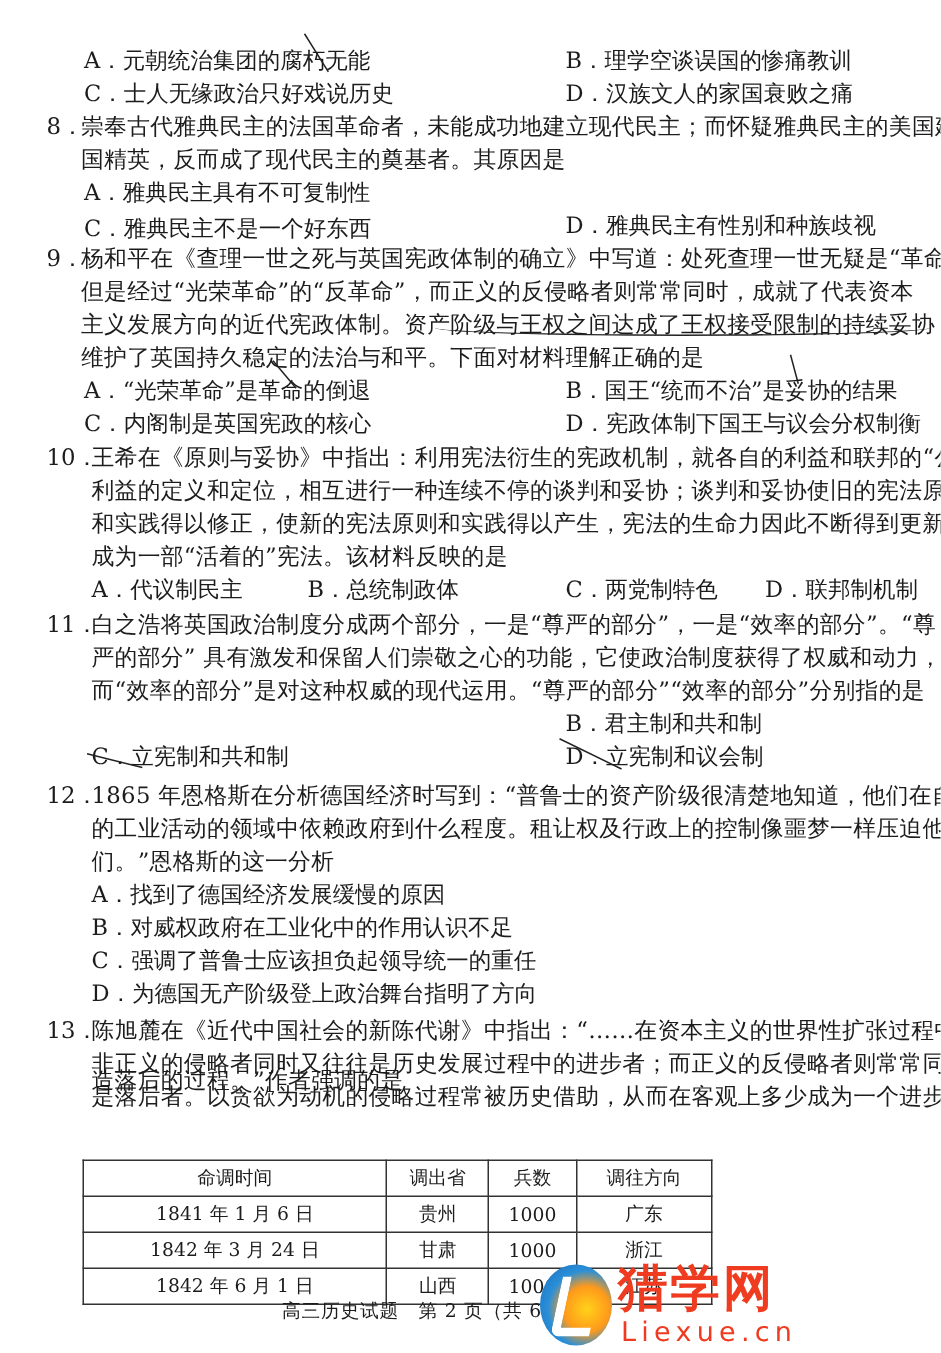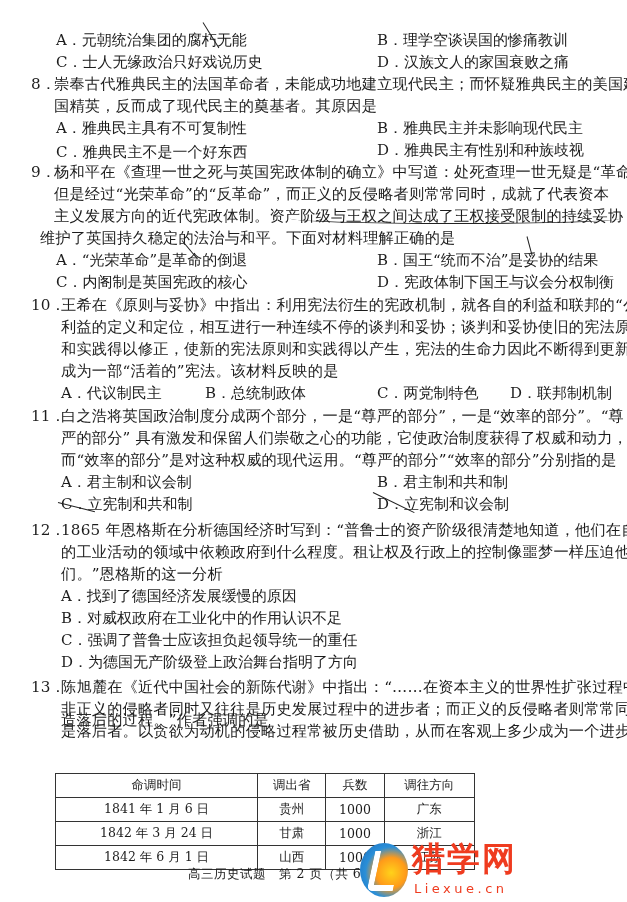--- a/index.html
+++ b/index.html
@@ -15,49 +15,48 @@
   table.data{border:1.5px solid #222;}
   .footer{position:absolute;top:866px;left:188px;font-size:12.5px;letter-spacing:0.5px;}
   .mark{position:absolute;border-top:1.2px solid #222;transform-origin:left center;}
   .logo{position:absolute;left:360px;top:843px;width:266px;height:58px;}
   .logo-circle{position:absolute;left:0;top:0;width:48px;height:54px;border-radius:50%;
                background:radial-gradient(circle at 65% 55%, #ffd21a 0%, #ff9a1a 35%, #2a8fd8 60%, #1868b8 100%);}
   .logo-L{position:absolute;left:11px;top:8px;width:20px;height:34px;border-left:6px solid #fff;border-bottom:6px solid #fff;border-radius:0 0 0 6px;transform:skewX(-12deg);}
   .logo-cn{position:absolute;left:52px;top:-4px;font-family:"DejaVu Sans","Liberation Sans",sans-serif;
            font-size:33px;font-weight:bold;color:#ef3b1f;letter-spacing:2px;line-height:40px;}
   .logo-url{position:absolute;left:54px;top:36px;font-family:"DejaVu Sans","Liberation Sans",sans-serif;
-            font-size:13px;color:#ef3b1f;letter-spacing:3.5px;line-height:20px;}
+            font-size:18px;color:#ef3b1f;letter-spacing:3.5px;line-height:20px;}
   .underline-curve{position:absolute;left:290px;top:190px;width:330px;height:10px;
                    border-bottom:1.2px solid #222;border-radius:0 0 50% 50%;}
 </style>
 </head>
 <body>
 
 <div class="page">
 
   <div class="opt" style="left:56px;top:29px;">A．元朝统治集团的腐朽无能</div>
   <div class="opt" style="left:377px;top:29px;">B．理学空谈误国的惨痛教训</div>
   <div class="opt" style="left:56px;top:51px;">C．士人无缘政治只好戏说历史</div>
   <div class="opt" style="left:377px;top:51px;">D．汉族文人的家国衰败之痛</div>
   <div class="mark" style="left:203px;top:22px;width:30px;transform:rotate(58deg);"></div>
 
   <div class="qnum" style="left:31px;top:73px;">8．</div>
   <div class="line" style="left:54px;top:73px;">崇奉古代雅典民主的法国革命者，未能成功地建立现代民主；而怀疑雅典民主的美国建</div>
   <div class="line" style="left:54px;top:95px;">国精英，反而成了现代民主的奠基者。其原因是</div>
   <div class="opt" style="left:56px;top:117px;">A．雅典民主具有不可复制性</div>
-  <div class="opt" style="left:377px;top:117px;">B．雅典民主并未影响现代民主</div>
   <div class="opt" style="left:56px;top:141px;">C．雅典民主不是一个好东西</div>
   <div class="opt" style="left:377px;top:139px;">D．雅典民主有性别和种族歧视</div>
 
   <div class="qnum" style="left:31px;top:161px;">9．</div>
   <div class="line" style="left:54px;top:161px;">杨和平在《查理一世之死与英国宪政体制的确立》中写道：处死查理一世无疑是“革命”，</div>
   <div class="line" style="left:54px;top:183px;">但是经过“光荣革命”的“反革命”，而正义的反侵略者则常常同时，成就了代表资本</div>
   <div class="line" style="left:54px;top:205px;">主义发展方向的近代宪政体制。资产阶级与王权之间达成了王权接受限制的持续妥协，</div>
   <div class="underline-curve" style="top:213px;"></div>
-  <div class="line" style="left:40px;top:227px;">维护了英国持久稳定的法治与和平。下面对材料理解正确的是</div>
+  <div class="line" style="left:54px;top:227px;">维护了英国持久稳定的法治与和平。下面对材料理解正确的是</div>
   <div class="opt" style="left:56px;top:249px;">A．“光荣革命”是革命的倒退</div>
   <div class="opt" style="left:377px;top:249px;">B．国王“统而不治”是妥协的结果</div>
   <div class="opt" style="left:56px;top:271px;">C．内阁制是英国宪政的核心</div>
   <div class="opt" style="left:377px;top:271px;">D．宪政体制下国王与议会分权制衡</div>
   <div class="mark" style="left:182px;top:240px;width:24px;transform:rotate(50deg);"></div>
   <div class="mark" style="left:527px;top:236px;width:20px;transform:rotate(75deg);"></div>
 
   <div class="qnum" style="left:31px;top:294px;">10．</div>
   <div class="line" style="left:61px;top:294px;">王希在《原则与妥协》中指出：利用宪法衍生的宪政机制，就各自的利益和联邦的“公共”</div>
   <div class="line" style="left:61px;top:316px;">利益的定义和定位，相互进行一种连续不停的谈判和妥协；谈判和妥协使旧的宪法原则</div>
@@ -65,21 +64,20 @@
   <div class="line" style="left:61px;top:360px;">成为一部“活着的”宪法。该材料反映的是</div>
   <div class="opt" style="left:61px;top:382px;">A．代议制民主</div>
   <div class="opt" style="left:205px;top:382px;">B．总统制政体</div>
   <div class="opt" style="left:377px;top:382px;">C．两党制特色</div>
   <div class="opt" style="left:510px;top:382px;">D．联邦制机制</div>
 
   <div class="qnum" style="left:31px;top:405px;">11．</div>
   <div class="line" style="left:61px;top:405px;">白之浩将英国政治制度分成两个部分，一是“尊严的部分”，一是“效率的部分”。“尊</div>
   <div class="line" style="left:61px;top:427px;">严的部分” 具有激发和保留人们崇敬之心的功能，它使政治制度获得了权威和动力，</div>
   <div class="line" style="left:61px;top:449px;text-align:center;">而“效率的部分”是对这种权威的现代运用。“尊严的部分”“效率的部分”分别指的是</div>
-  <div class="opt" style="left:61px;top:471px;">A．君主制和议会制</div>
   <div class="opt" style="left:377px;top:471px;">B．君主制和共和制</div>
   <div class="opt" style="left:377px;top:493px;">D．立宪制和议会制</div>
   <div class="opt" style="left:61px;top:493px;">C．立宪制和共和制</div>
   <div class="mark" style="left:58px;top:502px;width:38px;transform:rotate(14deg);"></div>
   <div class="mark" style="left:373px;top:492px;width:46px;transform:rotate(26deg);"></div>
 
   <div class="qnum" style="left:31px;top:519px;text-align:center;">12．</div>
   <div class="line" style="left:61px;top:519px;">1865 年恩格斯在分析德国经济时写到：“普鲁士的资产阶级很清楚地知道，他们在自己</div>
   <div class="line" style="left:61px;top:541px;">的工业活动的领域中依赖政府到什么程度。租让权及行政上的控制像噩梦一样压迫他</div>
   <div class="line" style="left:61px;top:563px;">们。”恩格斯的这一分析</div>

